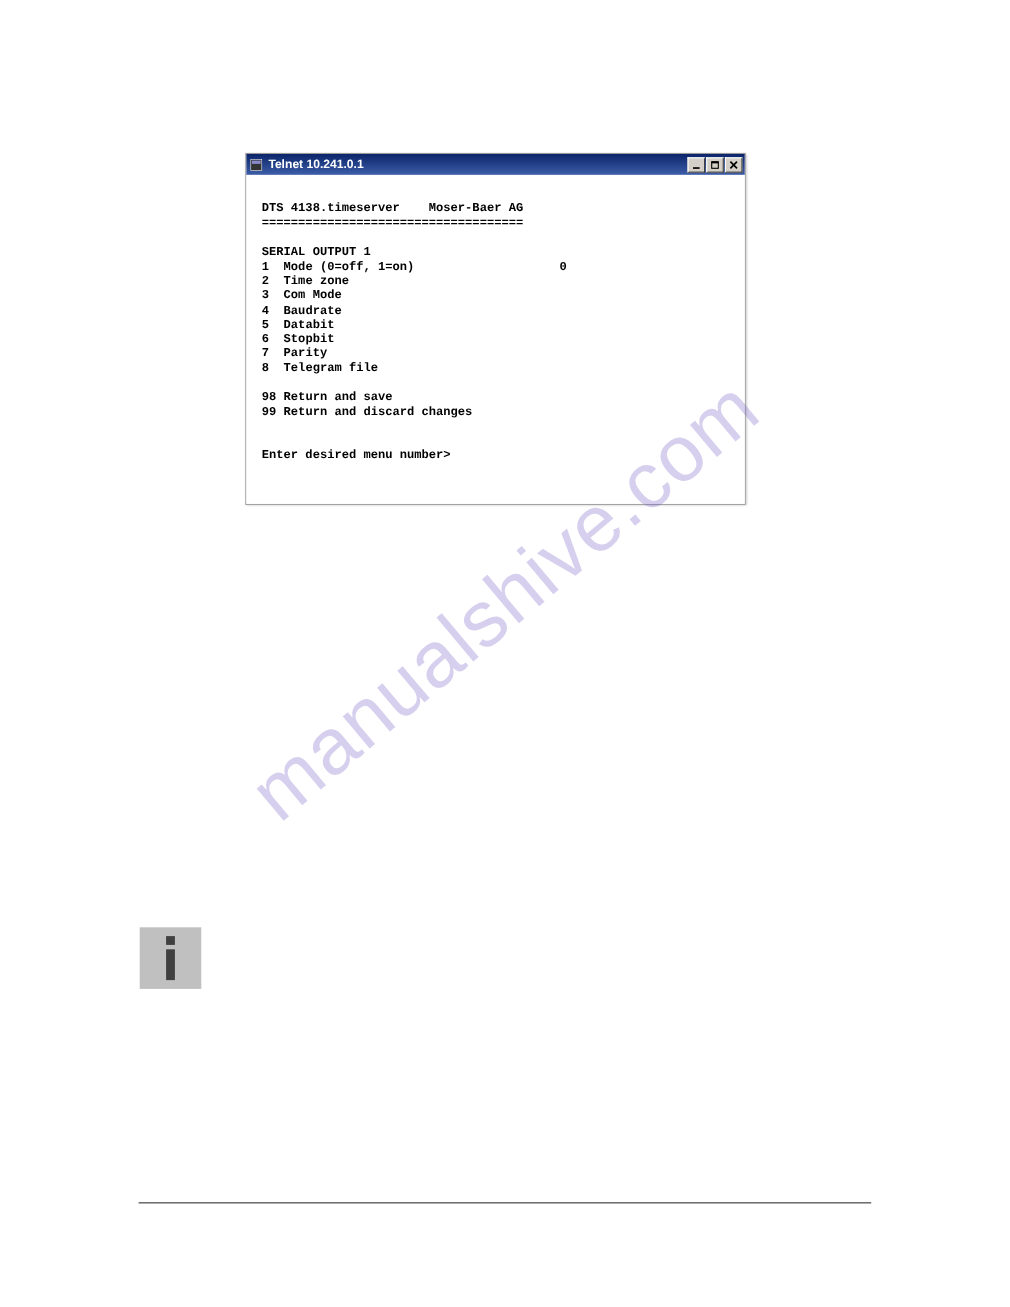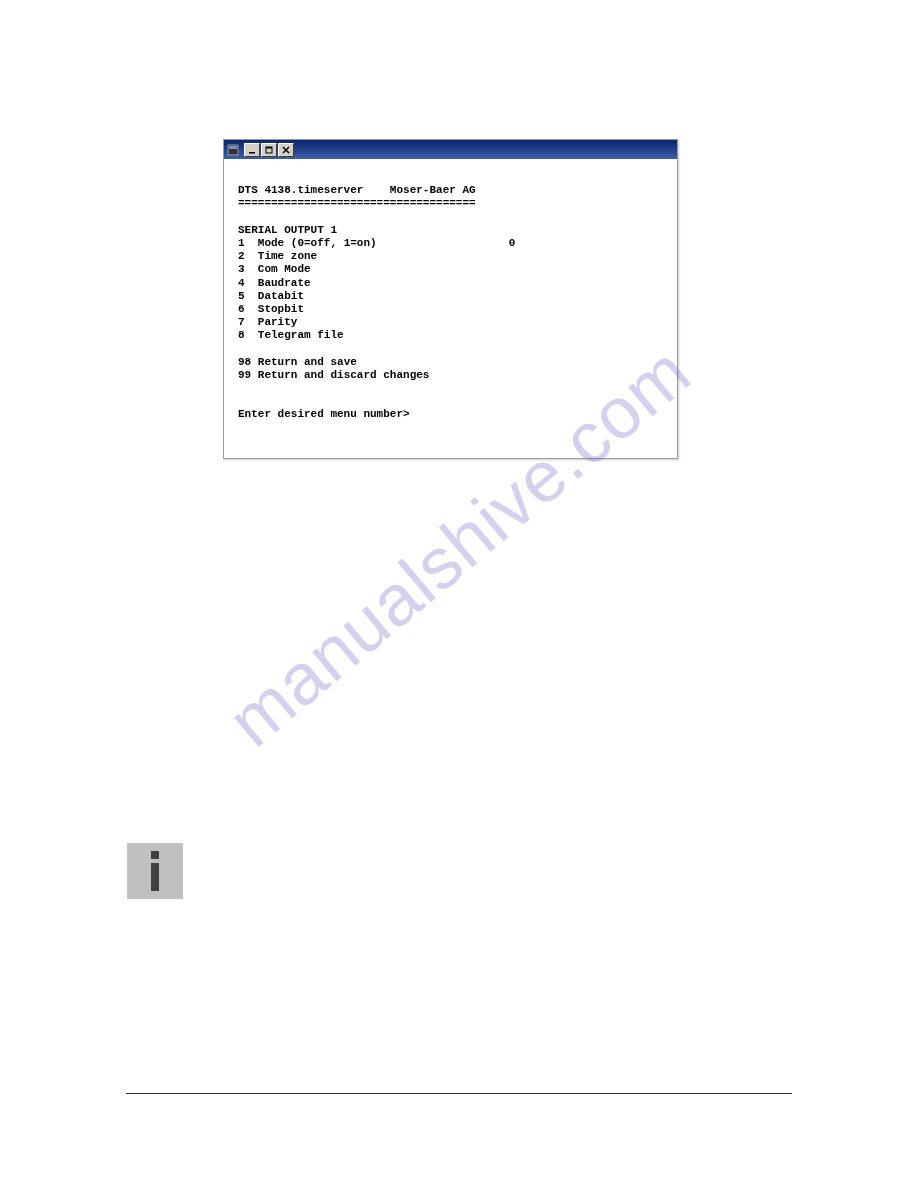--- a/index.html
+++ b/index.html
@@ -22,20 +22,21 @@
 <body>
 
 <div class="telnet-window">
   <div class="titlebar">
     <span class="titlebar-icon">
       <svg viewBox="0 0 12 12">
           <rect x="1" y="1" width="10" height="10" fill="#333" stroke="#fff" stroke-width="0.5"></rect>
           <rect x="2" y="2" width="8" height="3" fill="#88c"></rect>
         </svg>
     </span>
+    <span class="titlebar-text">Telnet 10.241.0.1</span>
     <div class="titlebar-buttons">
       <div class="titlebar-btn">
           <svg width="8" height="8" viewBox="0 0 8 8">
             <rect x="1" y="6" width="6" height="1.5" fill="#000"></rect>
           </svg>
         </div>
       <div class="titlebar-btn">
           <svg width="8" height="8" viewBox="0 0 8 8">
             <rect x="1" y="1" width="6" height="6" fill="none" stroke="#000" stroke-width="1"></rect>
             <rect x="1" y="1" width="6" height="1.5" fill="#000"></rect>

